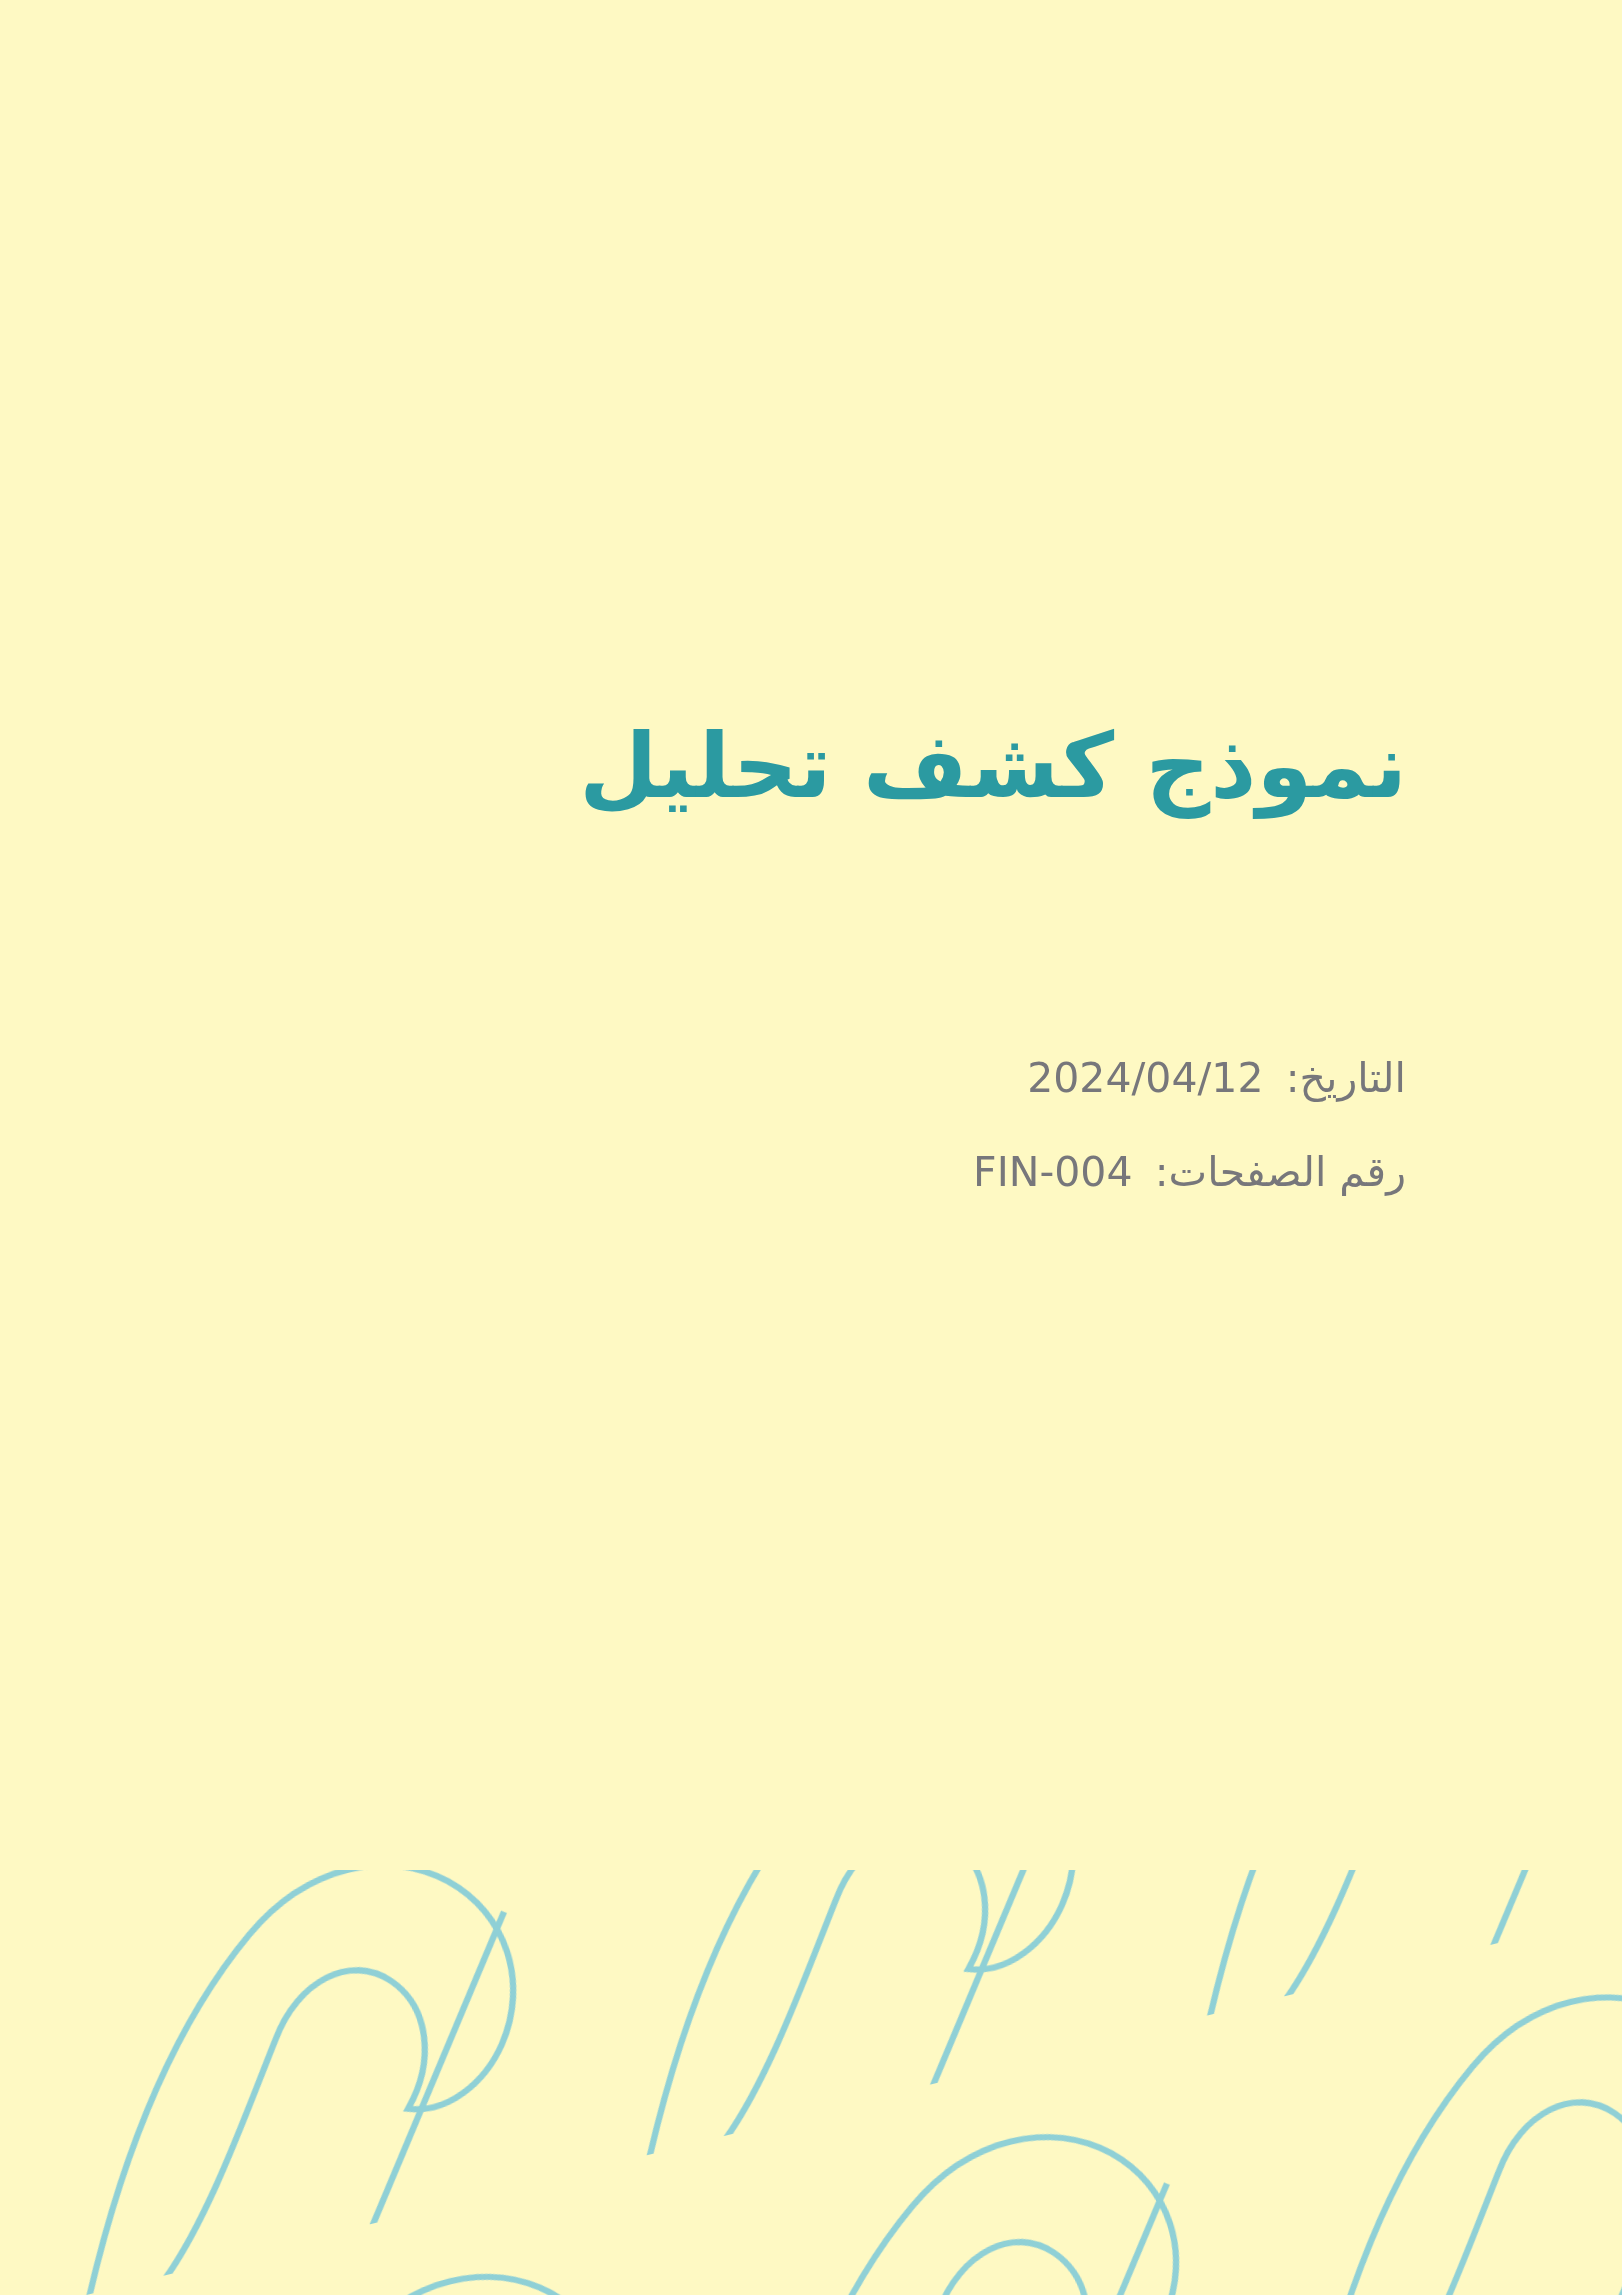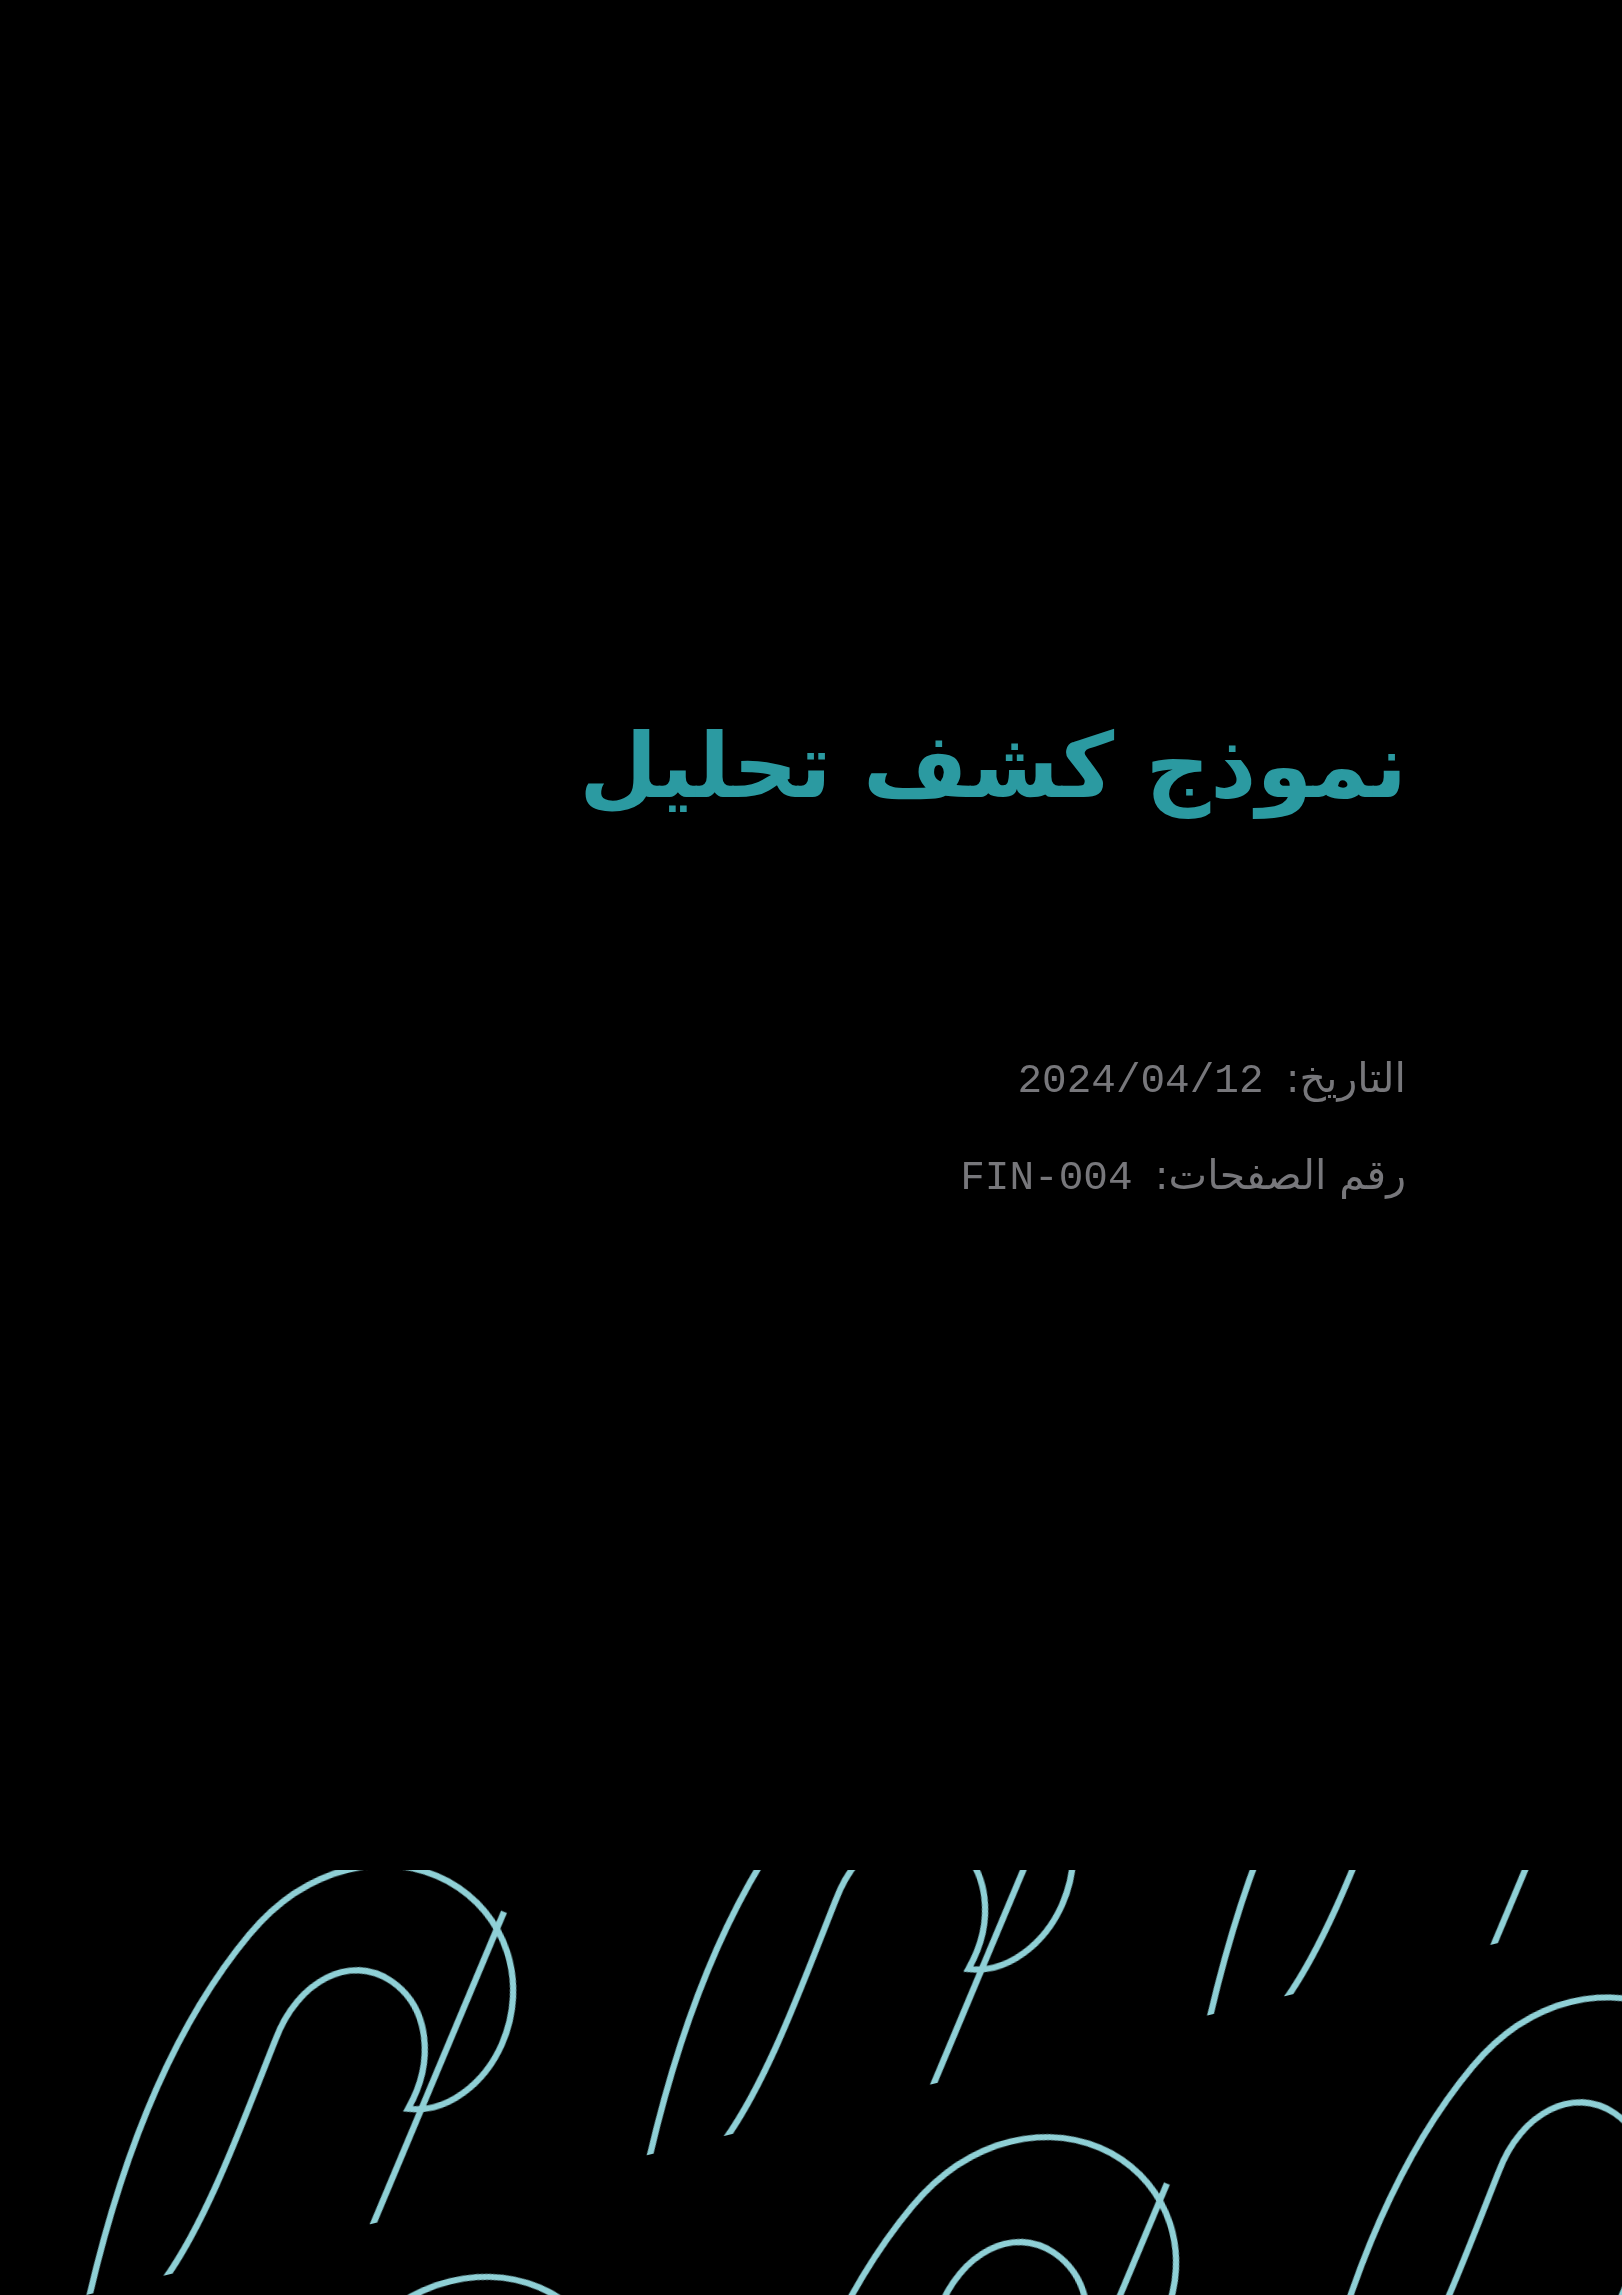--- a/index.html
+++ b/index.html
@@ -4,21 +4,21 @@
 <style>
   html, body {
     margin: 0;
     padding: 0;
     background: #ffffff;
   }
   .page {
     position: relative;
     width: 1623px;
     height: 2295px;
-    background: #000000;
+    background: #fef9c3;
     overflow: hidden;
     font-family: "DejaVu Sans", sans-serif;
   }
   .doc-title {
     position: absolute;
     top: 638px;
     right: 216px;
     left: 183px;
     direction: rtl;
     text-align: right;
@@ -41,21 +41,20 @@
     color: #77777B;
     font-size: 41px;
   }
   .meta-row {
     line-height: 1.15;
     margin-bottom: 47px;
     white-space: nowrap;
   }
   .meta-value {
     margin-inline-start: 9.2px;
-    font-family: Liberation Mono, monospace;
   }
   .wave-band {
     position: absolute;
     left: 0;
     bottom: 0;
     width: 1623px;
     height: 425px;
     display: block;
   }
 </style>

